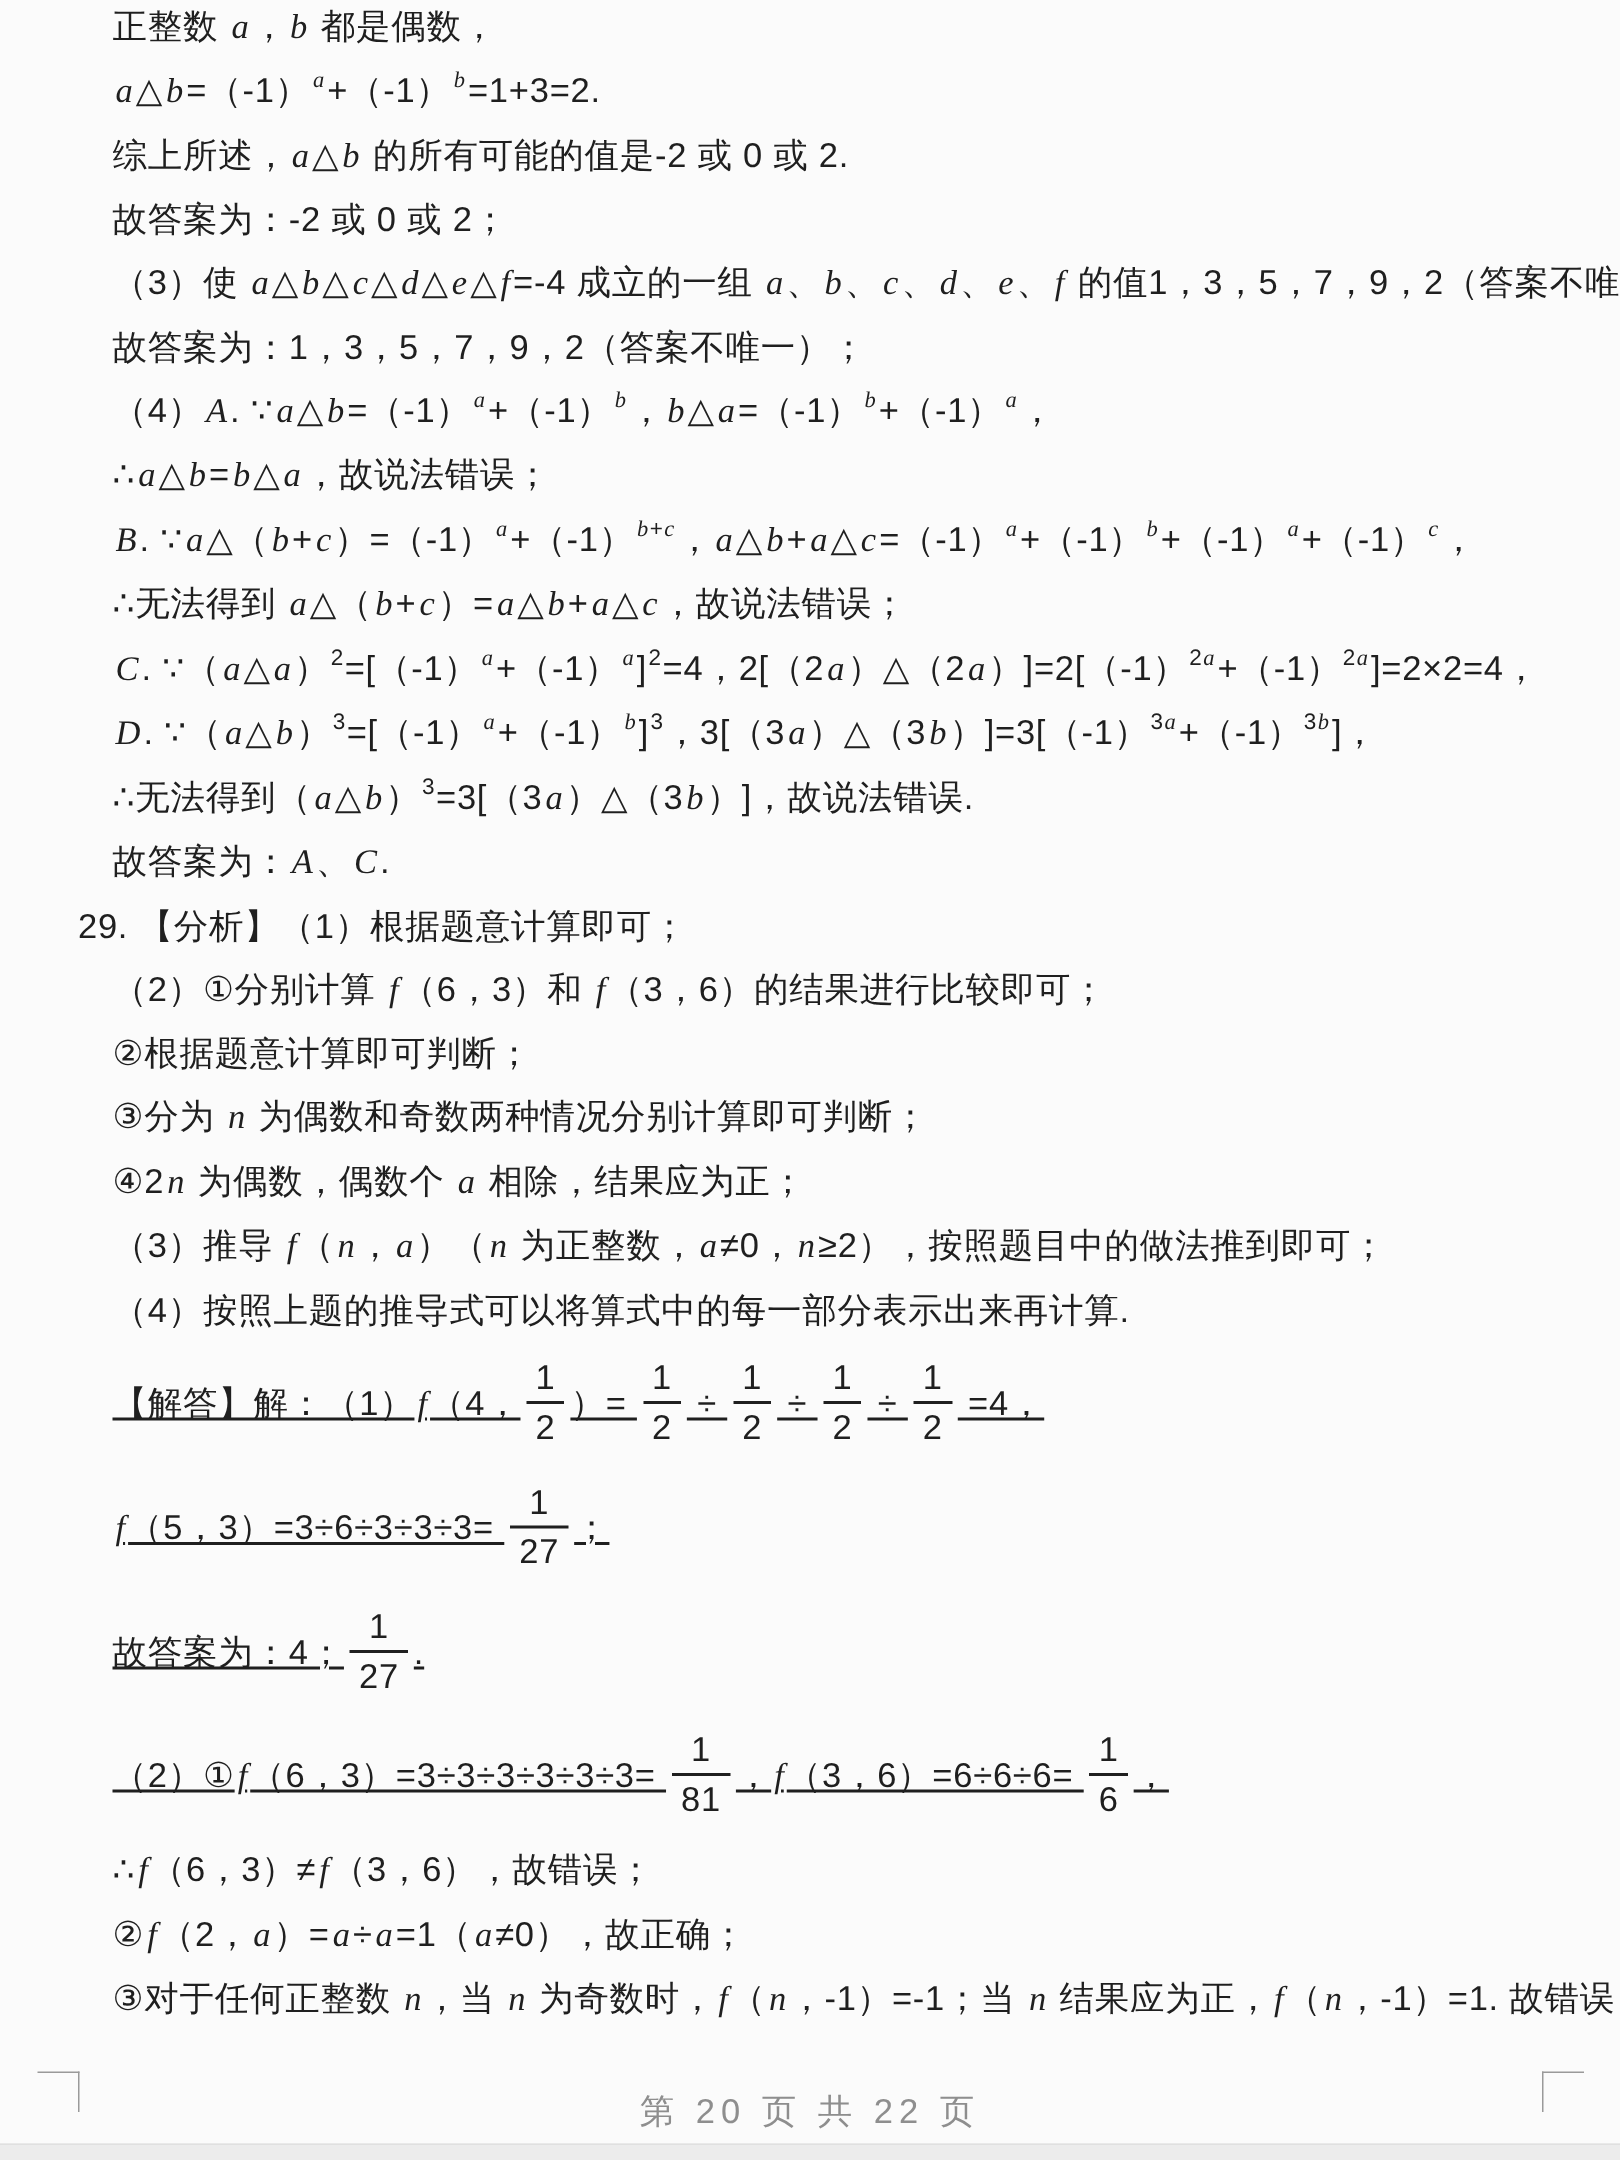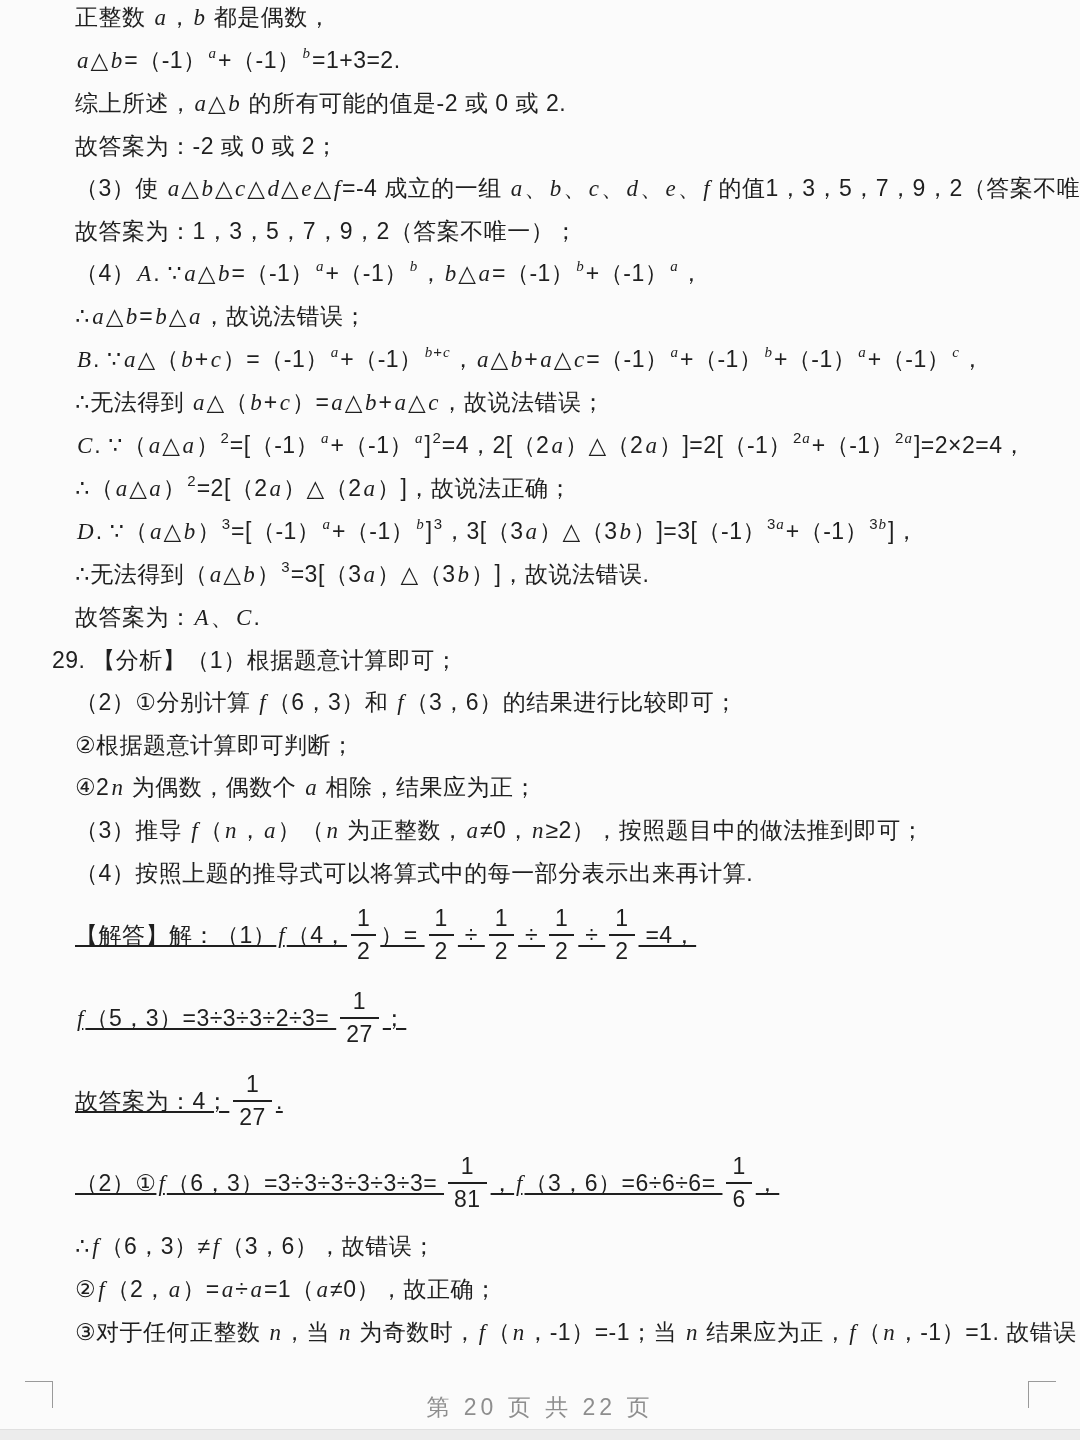--- a/index.html
+++ b/index.html
@@ -94,32 +94,32 @@
     <div class="line"><i class="var">a</i><span>△</span><i class="var">b</i><span>=（-1）</span><sup class="sup"><i class="var">a</i></sup><span>+（-1）</span><sup class="sup"><i class="var">b</i></sup><span>=1+3=2.</span></div>
     <div class="line"><span>综上所述，</span><i class="var">a</i><span>△</span><i class="var">b</i><span> 的所有可能的值是-2 或 0 或 2.</span></div>
     <div class="line"><span>故答案为：-2 或 0 或 2；</span></div>
     <div class="line"><span>（3）使 </span><i class="var">a</i><span>△</span><i class="var">b</i><span>△</span><i class="var">c</i><span>△</span><i class="var">d</i><span>△</span><i class="var">e</i><span>△</span><i class="var">f</i><span>=-4 成立的一组 </span><i class="var">a</i><span>、</span><i class="var">b</i><span>、</span><i class="var">c</i><span>、</span><i class="var">d</i><span>、</span><i class="var">e</i><span>、</span><i class="var">f</i><span> 的值1，3，5，7，9，2（答案不唯一）.</span></div>
     <div class="line"><span>故答案为：1，3，5，7，9，2（答案不唯一）；</span></div>
     <div class="line"><span>（4）</span><i class="var">A</i><span>. ∵</span><i class="var">a</i><span>△</span><i class="var">b</i><span>=（-1）</span><sup class="sup"><i class="var">a</i></sup><span>+（-1）</span><sup class="sup"><i class="var">b</i></sup><span>，</span><i class="var">b</i><span>△</span><i class="var">a</i><span>=（-1）</span><sup class="sup"><i class="var">b</i></sup><span>+（-1）</span><sup class="sup"><i class="var">a</i></sup><span>，</span></div>
     <div class="line"><span>∴</span><i class="var">a</i><span>△</span><i class="var">b</i><span>=</span><i class="var">b</i><span>△</span><i class="var">a</i><span>，故说法错误；</span></div>
     <div class="line"><i class="var">B</i><span>. ∵</span><i class="var">a</i><span>△（</span><i class="var">b</i><span>+</span><i class="var">c</i><span>）=（-1）</span><sup class="sup"><i class="var">a</i></sup><span>+（-1）</span><sup class="sup"><i class="var">b</i><span>+</span><i class="var">c</i></sup><span>，</span><i class="var">a</i><span>△</span><i class="var">b</i><span>+</span><i class="var">a</i><span>△</span><i class="var">c</i><span>=（-1）</span><sup class="sup"><i class="var">a</i></sup><span>+（-1）</span><sup class="sup"><i class="var">b</i></sup><span>+（-1）</span><sup class="sup"><i class="var">a</i></sup><span>+（-1）</span><sup class="sup"><i class="var">c</i></sup><span>，</span></div>
     <div class="line"><span>∴无法得到 </span><i class="var">a</i><span>△（</span><i class="var">b</i><span>+</span><i class="var">c</i><span>）=</span><i class="var">a</i><span>△</span><i class="var">b</i><span>+</span><i class="var">a</i><span>△</span><i class="var">c</i><span>，故说法错误；</span></div>
     <div class="line"><i class="var">C</i><span>. ∵（</span><i class="var">a</i><span>△</span><i class="var">a</i><span>）</span><sup class="sup"><span>2</span></sup><span>=[（-1）</span><sup class="sup"><i class="var">a</i></sup><span>+（-1）</span><sup class="sup"><i class="var">a</i></sup><span>]</span><sup class="sup"><span>2</span></sup><span>=4，2[（2</span><i class="var">a</i><span>）△（2</span><i class="var">a</i><span>）]=2[（-1）</span><sup class="sup"><span>2</span><i class="var">a</i></sup><span>+（-1）</span><sup class="sup"><span>2</span><i class="var">a</i></sup><span>]=2×2=4，</span></div>
-    <div class="line"><span>∴（</span><i class="var">a</i><span>△</span><i class="var">a</i><span>）</span><sup class="sup"><span>2</span></sup><span>=2[（2</span><i class="var">a</i><span>）△（2</span><i class="var">a</i><span>）]，故说法正确；</span></div>
     <div class="line"><i class="var">D</i><span>. ∵（</span><i class="var">a</i><span>△</span><i class="var">b</i><span>）</span><sup class="sup"><span>3</span></sup><span>=[（-1）</span><sup class="sup"><i class="var">a</i></sup><span>+（-1）</span><sup class="sup"><i class="var">b</i></sup><span>]</span><sup class="sup"><span>3</span></sup><span>，3[（3</span><i class="var">a</i><span>）△（3</span><i class="var">b</i><span>）]=3[（-1）</span><sup class="sup"><span>3</span><i class="var">a</i></sup><span>+（-1）</span><sup class="sup"><span>3</span><i class="var">b</i></sup><span>]，</span></div>
     <div class="line"><span>∴无法得到（</span><i class="var">a</i><span>△</span><i class="var">b</i><span>）</span><sup class="sup"><span>3</span></sup><span>=3[（3</span><i class="var">a</i><span>）△（3</span><i class="var">b</i><span>）]，故说法错误.</span></div>
     <div class="line"><span>故答案为：</span><i class="var">A</i><span>、</span><i class="var">C</i><span>.</span></div>
     <div class="line line-sec"><span>29. 【分析】（1）根据题意计算即可；</span></div>
     <div class="line"><span>（2）①分别计算 </span><i class="var">f</i><span>（6，3）和 </span><i class="var">f</i><span>（3，6）的结果进行比较即可；</span></div>
     <div class="line"><span>②根据题意计算即可判断；</span></div>
+    <div class="line"><span>③分为 </span><i class="var">n</i><span> 为偶数和奇数两种情况分别计算即可判断；</span></div>
     <div class="line"><span>④2</span><i class="var">n</i><span> 为偶数，偶数个 </span><i class="var">a</i><span> 相除，结果应为正；</span></div>
     <div class="line"><span>（3）推导 </span><i class="var">f</i><span>（</span><i class="var">n</i><span>，</span><i class="var">a</i><span>）（</span><i class="var">n</i><span> 为正整数，</span><i class="var">a</i><span>≠0，</span><i class="var">n</i><span>≥2），按照题目中的做法推到即可；</span></div>
     <div class="line"><span>（4）按照上题的推导式可以将算式中的每一部分表示出来再计算.</span></div>
     <div class="line line-frac"><span>【解答】解：（1）</span><i class="var">f</i><span>（4，</span><span class="frac"><span class="num">1</span><span class="den">2</span></span><span>）= </span><span class="frac"><span class="num">1</span><span class="den">2</span></span><span> ÷ </span><span class="frac"><span class="num">1</span><span class="den">2</span></span><span> ÷ </span><span class="frac"><span class="num">1</span><span class="den">2</span></span><span> ÷ </span><span class="frac"><span class="num">1</span><span class="den">2</span></span><span> =4，</span></div>
-    <div class="line line-frac"><i class="var">f</i><span>（5，3）=3÷3÷3÷2÷3= </span><span class="frac"><span class="num">1</span><span class="den">27</span></span><span>；</span></div>
+    <div class="line line-frac"><i class="var">f</i><span>（5，3）=3÷6÷3÷3÷3= </span><span class="frac"><span class="num">1</span><span class="den">27</span></span><span>；</span></div>
     <div class="line line-frac"><span>故答案为：4；</span><span class="frac"><span class="num">1</span><span class="den">27</span></span><span>.</span></div>
     <div class="line line-frac"><span>（2）①</span><i class="var">f</i><span>（6，3）=3÷3÷3÷3÷3÷3= </span><span class="frac"><span class="num">1</span><span class="den">81</span></span><span>，</span><i class="var">f</i><span>（3，6）=6÷6÷6= </span><span class="frac"><span class="num">1</span><span class="den">6</span></span><span>，</span></div>
     <div class="line"><span>∴</span><i class="var">f</i><span>（6，3）≠</span><i class="var">f</i><span>（3，6），故错误；</span></div>
     <div class="line"><span>②</span><i class="var">f</i><span>（2，</span><i class="var">a</i><span>）=</span><i class="var">a</i><span>÷</span><i class="var">a</i><span>=1（</span><i class="var">a</i><span>≠0），故正确；</span></div>
     <div class="line"><span>③对于任何正整数 </span><i class="var">n</i><span>，当 </span><i class="var">n</i><span> 为奇数时，</span><i class="var">f</i><span>（</span><i class="var">n</i><span>，-1）=-1；当 </span><i class="var">n</i><span> 结果应为正，</span><i class="var">f</i><span>（</span><i class="var">n</i><span>，-1）=1. 故错误；</span></div>
   </div>
 
 <div class="corner-mark left"></div>
 <div class="corner-mark right"></div>
 

